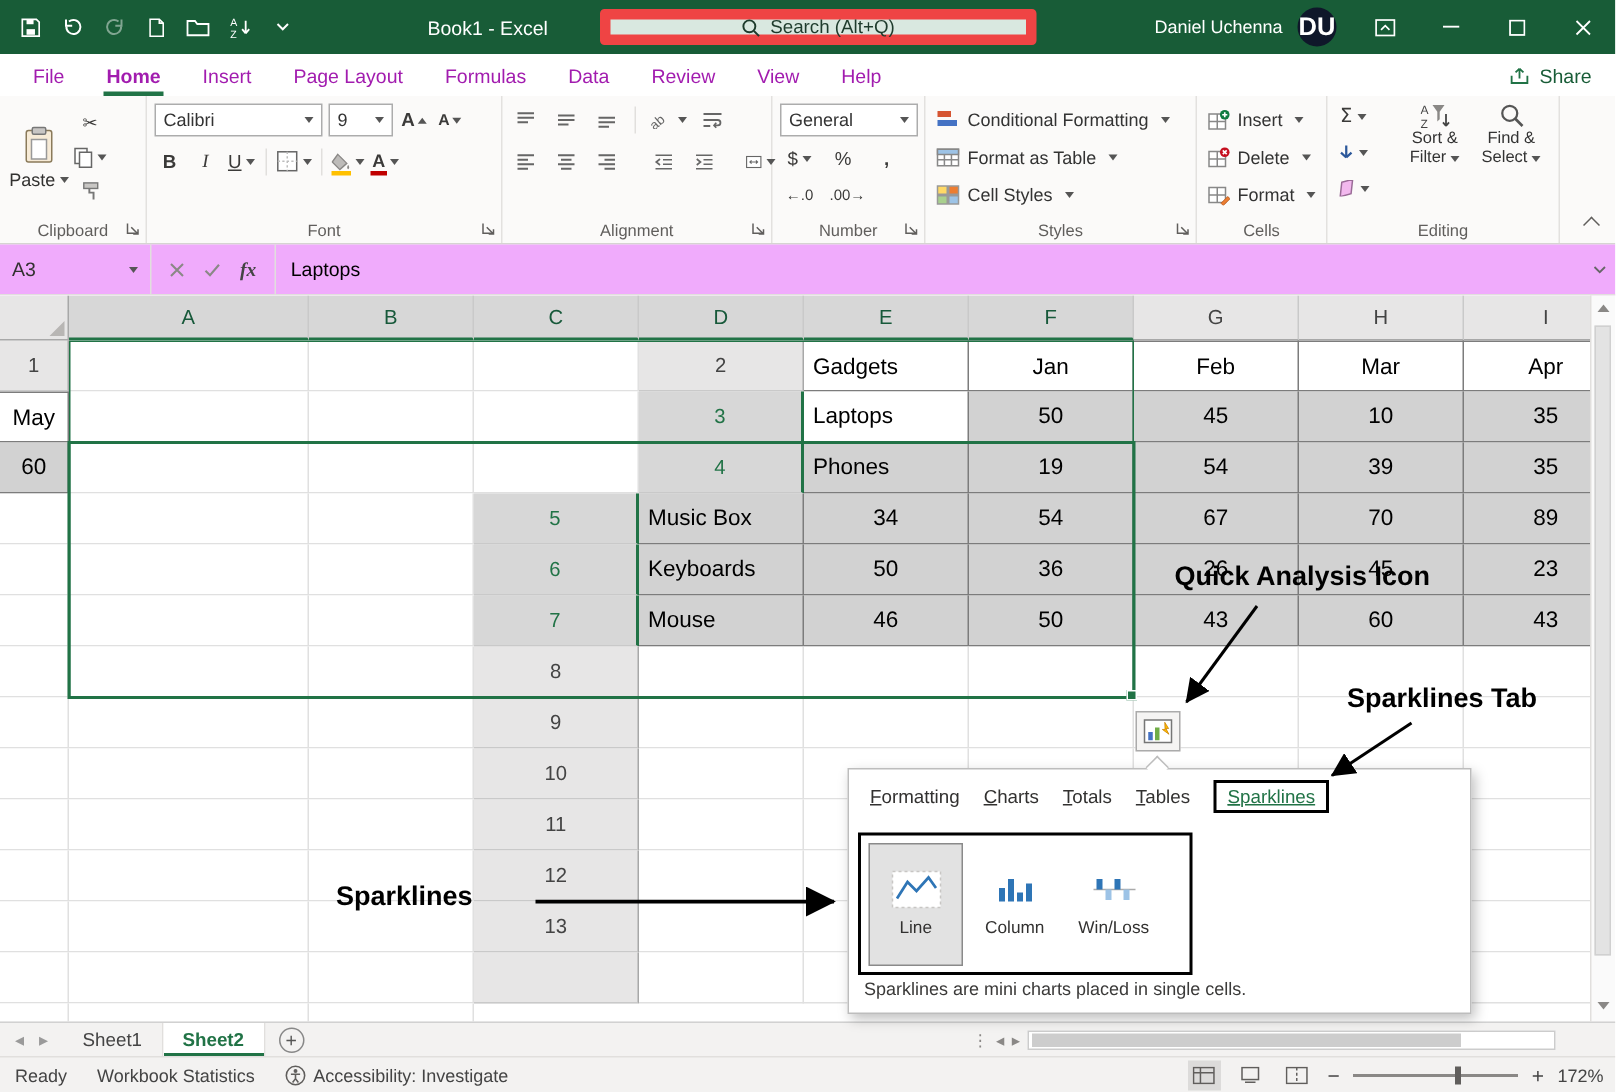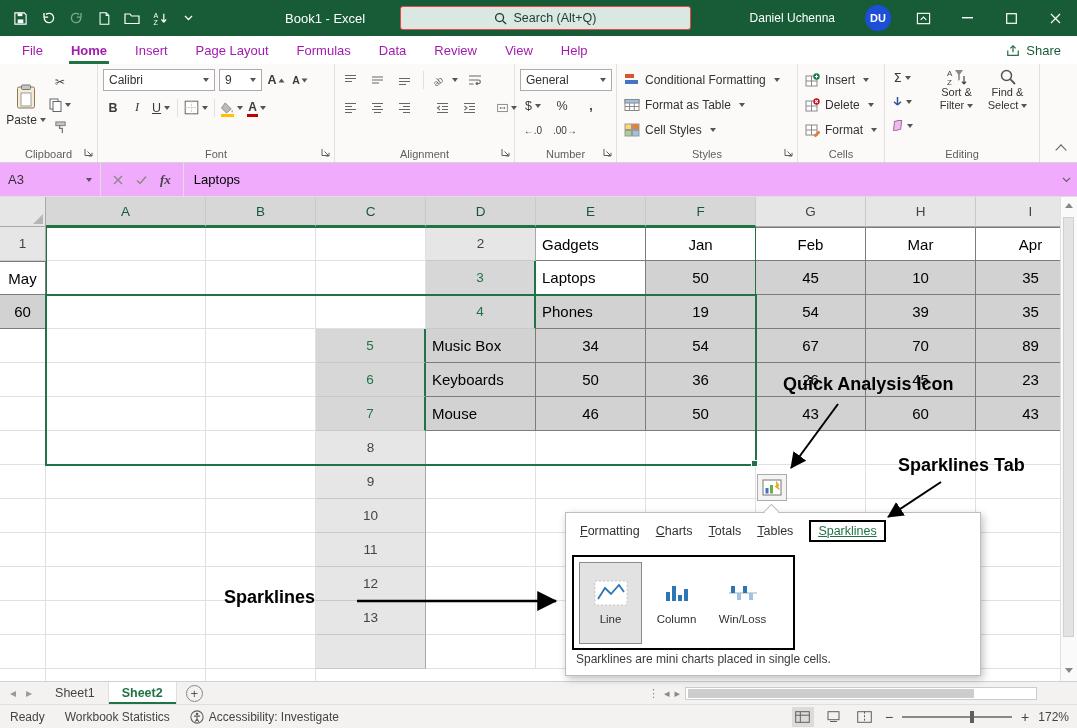--- a/index.html
+++ b/index.html
@@ -8,24 +8,24 @@
 .app{position:relative;width:1077px;height:728px;background:#fff;overflow:hidden;color:#323130;font-size:13px}
 .glyph{font-family:"DejaVu Sans",sans-serif}
 svg{display:block}
 
 
 .titlebar{position:absolute;left:0;top:0;width:1077px;height:36px;background:#185C37;display:flex;align-items:center;color:#fff}
 .qat{display:flex;align-items:center;gap:12px;padding-left:12px}
 .qat .ticon{width:16px;height:16px;display:flex;align-items:center;justify-content:center;cursor:default}
 .dim{opacity:.45}
 .doc-title{position:absolute;left:285px;font-size:13px;white-space:nowrap}
-.tb-search{position:absolute;left:400px;top:6px;width:291px;height:24px;background:#D9E8E0;border:1px solid #ef4444;border-radius:3px;display:flex;align-items:center;justify-content:center;gap:6px;color:#1E3B2C;font-size:12.5px}
+.tb-search{position:absolute;left:400px;top:6px;width:291px;height:24px;background:#D9E8E0;border:7px solid #ef4444;border-radius:3px;display:flex;align-items:center;justify-content:center;gap:6px;color:#1E3B2C;font-size:12.5px}
 .tb-right{position:absolute;right:0;top:0;height:36px;display:flex;align-items:center}
-.username{font-size:12px;margin-right:20px;white-space:nowrap}
-.avatar{width:26px;height:26px;border-radius:50%;background:#1d4ed8;display:flex;align-items:center;justify-content:center;font-size:11px;font-weight:bold;margin:0 10px;color:#fff}
+.username{font-size:12px;margin-right:0;white-space:nowrap}
+.avatar{width:26px;height:26px;border-radius:50%;background:#0f172a;display:flex;align-items:center;justify-content:center;font-size:17px;font-weight:bold;margin:0 10px;color:#fff}
 .wbtn{width:44px;height:36px;display:flex;align-items:center;justify-content:center}
 
 
 .rtabs{position:absolute;left:0;top:36px;width:1077px;height:28px;background:#fff;display:flex;align-items:stretch;padding-left:8px}
 .rtab{padding:0 14px;display:flex;align-items:center;font-size:13px;color:#a21caf;position:relative;cursor:default}
 .rtab.active{font-weight:700}
 .rtab.active::after{content:"";position:absolute;left:12px;right:12px;bottom:0;height:3px;background:#217346}
 .share{position:absolute;right:16px;top:0;height:28px;display:flex;align-items:center;gap:6px;color:#185C37;font-size:13px}
 
 

